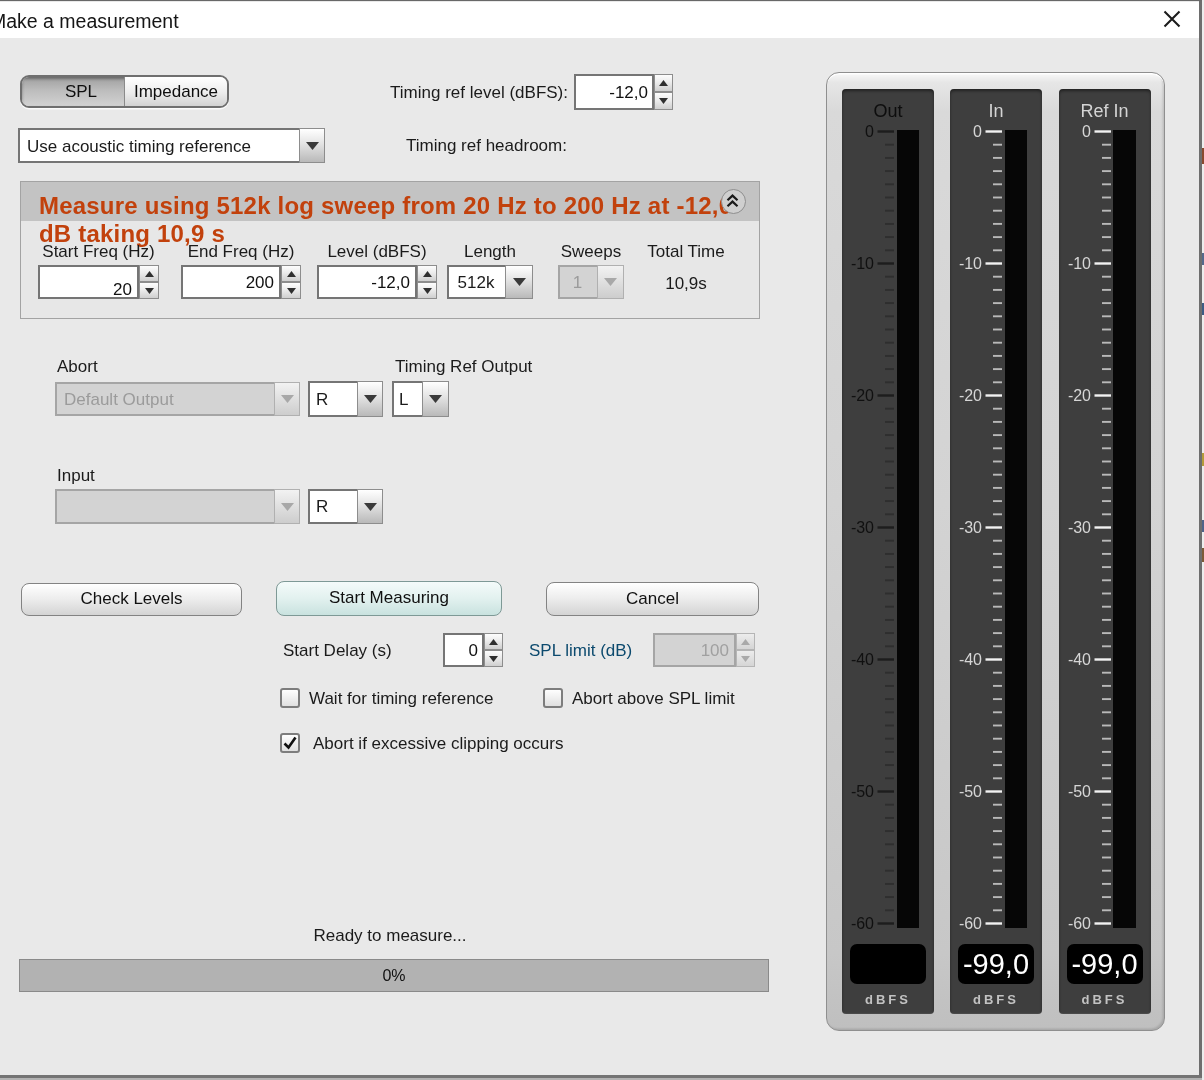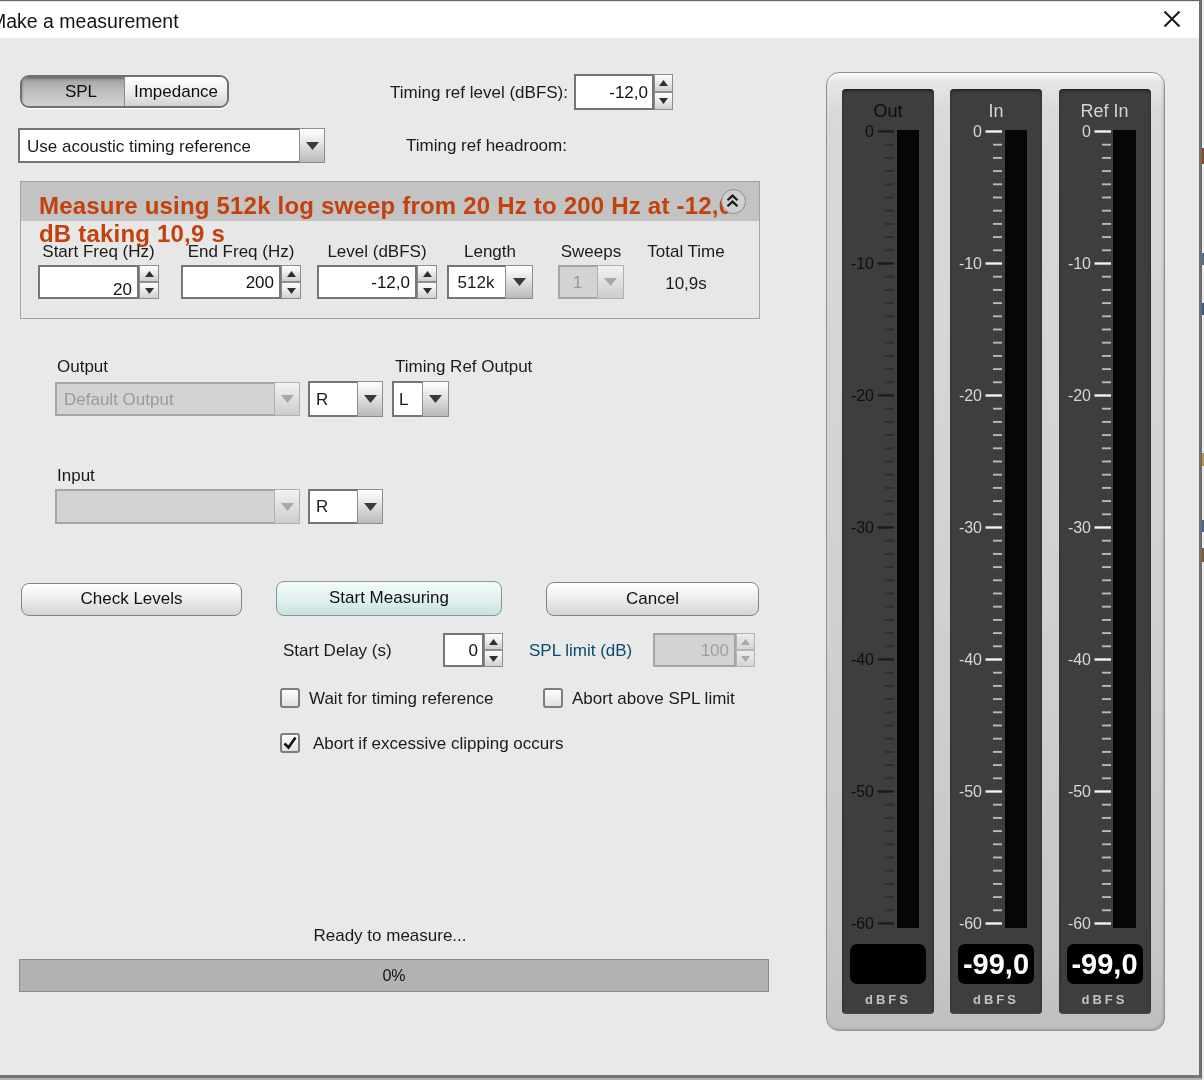--- a/index.html
+++ b/index.html
@@ -17,21 +17,21 @@
 .combobtn{position:absolute;background:linear-gradient(180deg,#ffffff,#e3e3e3 45%,#b9b9b9);border:1.5px solid #8d8d8d;display:flex;align-items:center;justify-content:center}
 .combobtn-d{position:absolute;background:linear-gradient(180deg,#f2f2f2,#cdcdcd);border:1.5px solid #b0b0b0;display:flex;align-items:center;justify-content:center}
 .ctr{display:block}
 .num{position:absolute;font-size:17px;color:#111;text-align:right}
 .btn{position:absolute;border:1.5px solid #838383;border-radius:8px;background:linear-gradient(180deg,#ffffff,#ececec 50%,#d4d4d4);font-size:17px;color:#111;display:flex;align-items:center;justify-content:center}
 .cb{position:absolute;width:20px;height:20px;border:2px solid #7d7d7d;border-radius:3px;background:linear-gradient(180deg,#fefefe,#e0e0e0)}
 .meter{position:absolute;top:89px;width:92px;height:925px;background:#3e3e3e;border-radius:4px;box-shadow:inset 0 2px 3px rgba(0,0,0,.45), inset 0 -1px 1px rgba(255,255,255,.08)}
 .mlabel{position:absolute;top:11.5px;left:0;width:100%;text-align:center;font-size:18px;font-weight:normal}
 .well{position:absolute;left:54.5px;top:40.5px;width:22.5px;height:798px;background:#060606}
 .robox{position:absolute;left:8px;top:855px;width:76px;height:40px;background:#000;border-radius:7px;display:flex;align-items:center;justify-content:center}
-.rotext{color:#fff;font-size:29px;font-weight:bold}
+.rotext{color:#fff;font-size:29px;font-weight:normal}
 .dbfs{position:absolute;top:903px;left:0;width:100%;text-align:center;font-size:13px;font-weight:bold;letter-spacing:3px;color:#c2c2c2}
 </style></head><body>
 <div id="win"></div>
 <div id="titlebar"></div>
 <div id="title">Make a measurement</div>
 <svg id="closex" viewBox="0 0 24 24">
     <path d="M4.5 4.5 L19.5 19.5 M19.5 4.5 L4.5 19.5" stroke="#1c1c1c" stroke-width="2.1" fill="none"></path>
   </svg>
 
 <div class="abs" style="left:20px;top:75px;width:209px;height:33px;border:2px solid #6f6f6f;border-radius:9px;overflow:hidden;box-shadow:0 1.5px 0 rgba(255,255,255,.8)">
@@ -118,21 +118,21 @@
     </svg>
   </div>
 <div class="field-d" style="left:558px;top:265px;width:66px;height:34px"></div>
 <div class="lbl" style="left:558px;top:273px;width:39px;text-align:center;color:#9b9b9b">1</div>
 <div class="combobtn-d" style="left:597px;top:265px;width:27px;height:34px">
     <svg width="13" height="8" class="ctr">
       <polygon points="0,0 13,0 6.5,8" fill="#a8a8a8"></polygon>
     </svg>
   </div>
 <div class="lbl" style="left:596px;top:274px;width:180px;text-align:center">10,9s</div>
-<div class="lbl" style="left:57px;top:357px">Output</div>
+<div class="lbl" style="left:57px;top:357px">Abort</div>
 <div class="field-d" style="left:55px;top:382px;width:245px;height:34px"></div>
 <div class="lbl" style="left:64px;top:390px;color:#9b9b9b">Default Output</div>
 <div class="combobtn-d" style="left:274px;top:382px;width:26px;height:34px">
     <svg width="13" height="8" class="ctr">
       <polygon points="0,0 13,0 6.5,8" fill="#a8a8a8"></polygon>
     </svg>
   </div>
 <div class="field" style="left:308px;top:381px;width:75px;height:36px"></div>
 <div class="lbl" style="left:316px;top:390px">R</div>
 <div class="combobtn" style="left:357px;top:381px;width:26px;height:36px">

